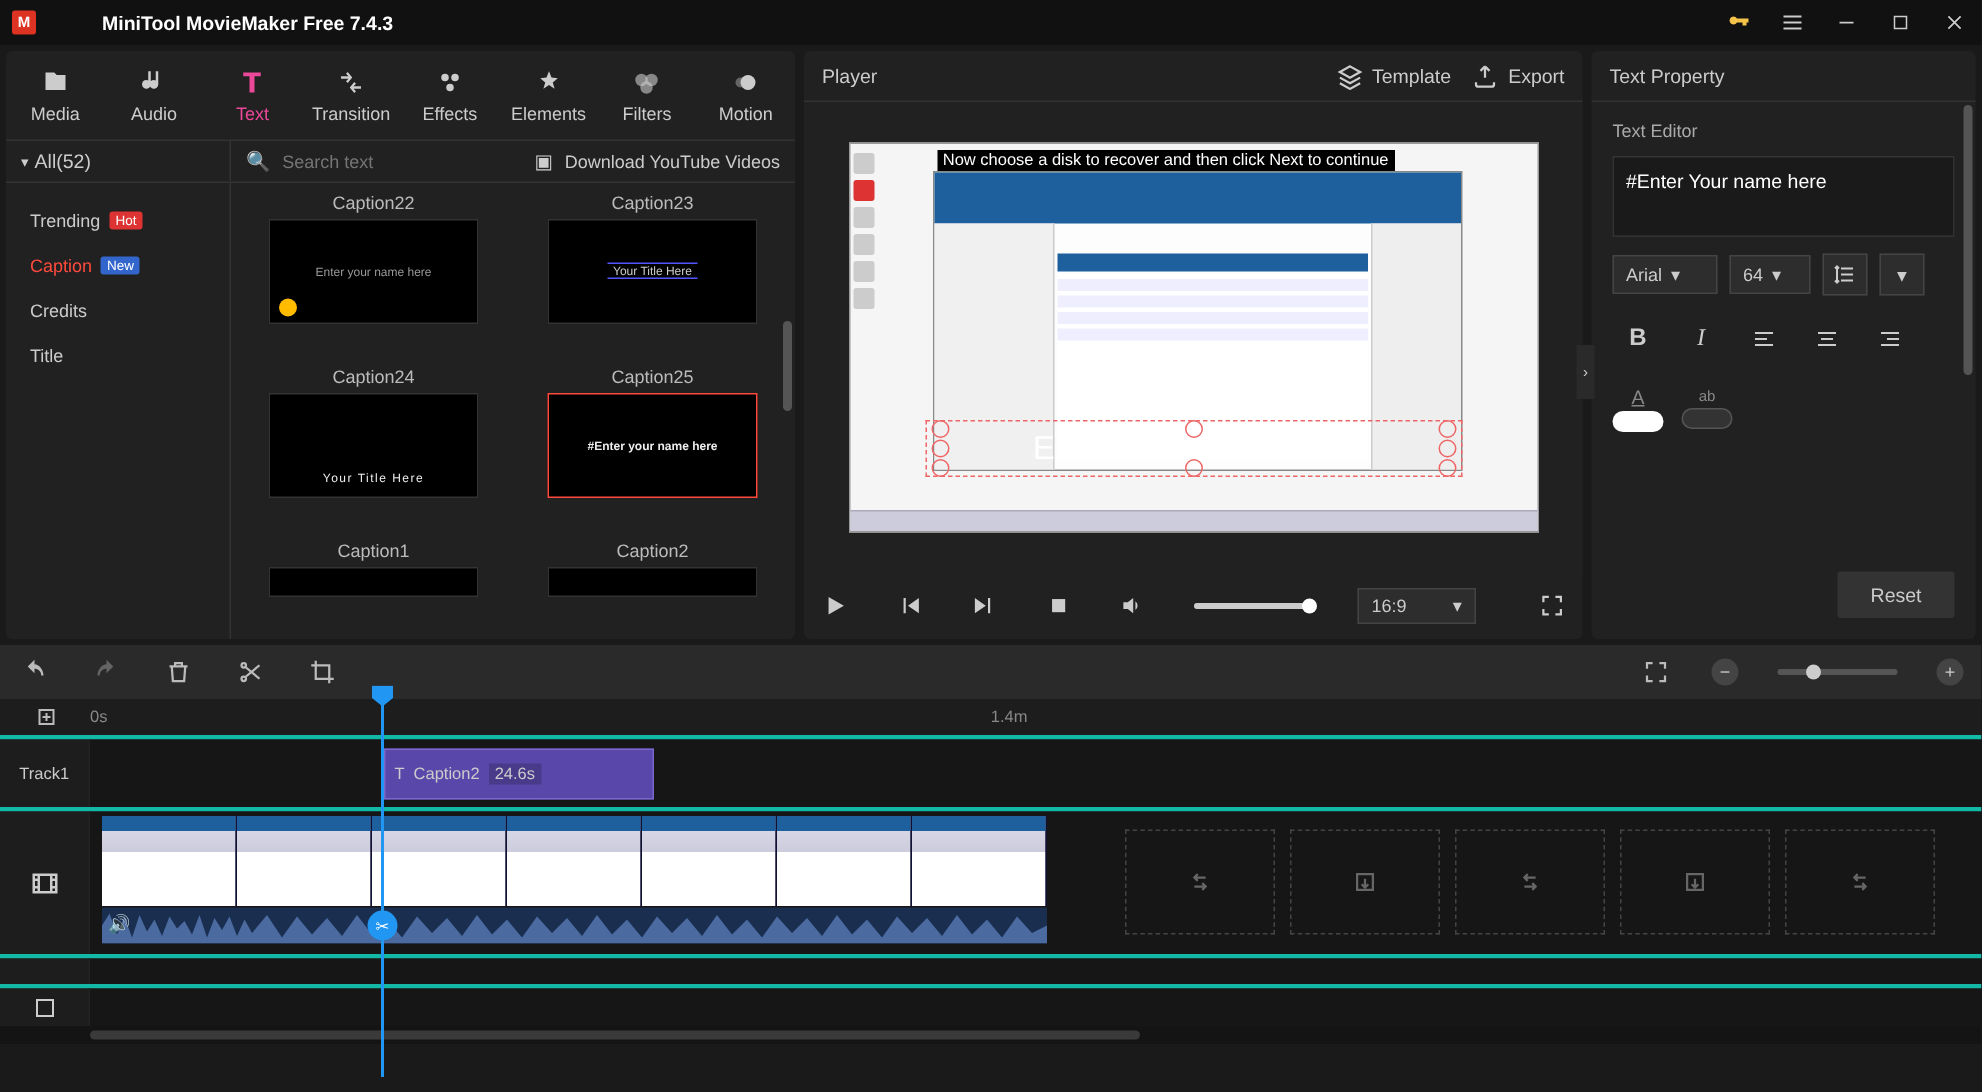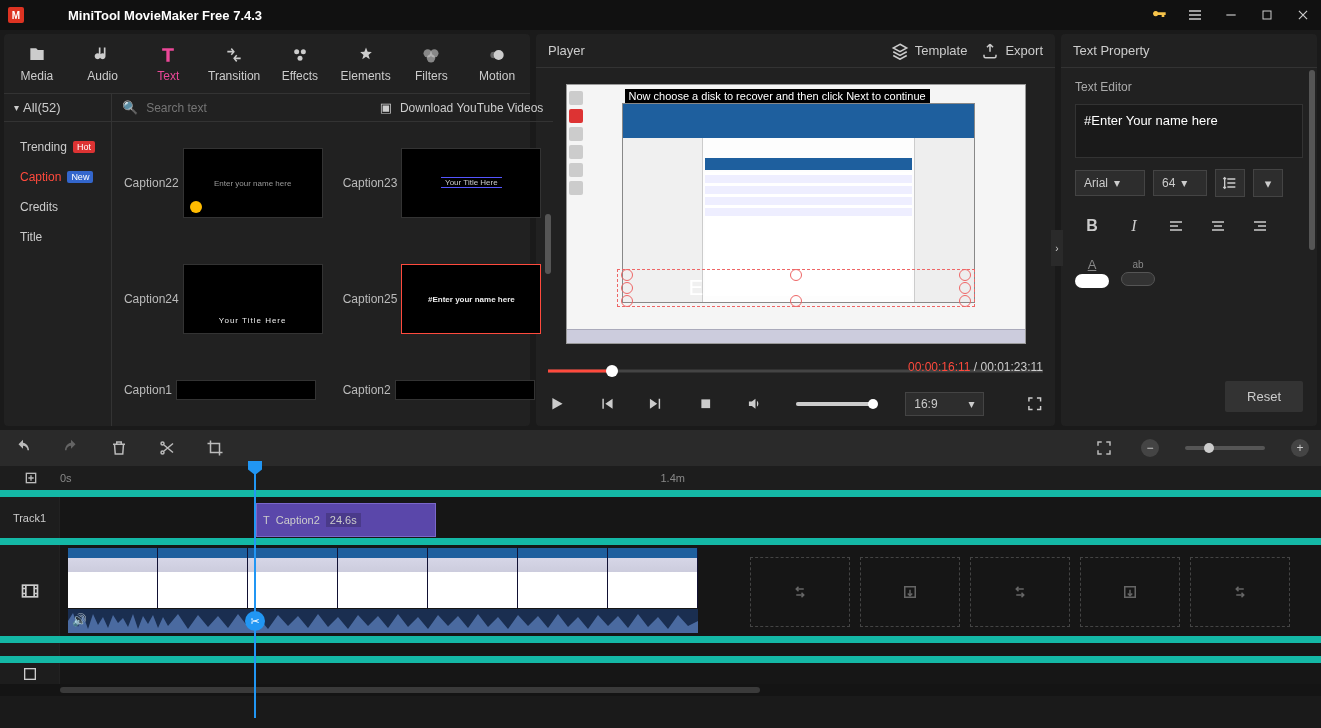--- a/index.html
+++ b/index.html
@@ -36,21 +36,21 @@
   .leftnav-item.active { color: #ff4a3d; }
   .badge { font-size: 9px; padding: 1px 4px; border-radius: 2px; color: #fff; }
   .badge.hot { background: #d33; }
   .badge.new { background: #36c; }
 
   .gallery { flex: 1; display: flex; flex-direction: column; min-height: 0; position:relative;}
   .gallery-top { display: flex; align-items: center; height: 28px; padding: 0 10px; border-bottom: 1px solid #333; gap: 8px; }
   .gallery-top input { background: transparent; border: none; color: #ccc; outline: none; flex: 1; font-size: 12px;}
   .gallery-top .ytlink { font-size: 12px; cursor: pointer; }
   .gallery-grid { flex: 1; overflow: hidden; padding: 6px 12px; display: grid; grid-template-columns: 1fr 1fr; gap: 6px 20px;}
-  .thumb { display: flex; align-items: center; gap: 4px; }
+  .thumb { display: flex; flex-direction: column; align-items: center; gap: 4px; }
   .thumb .label { font-size: 12px; color: #bbb; order: -1;}
   .thumb .box { width: 140px; height: 70px; background: #000; border: 1px solid #333; display:flex; align-items:center; justify-content:center; color:#999; font-size:8px; text-align:center; position:relative;}
   .thumb.selected .box { border: 1px solid #ff4a3d; }
   .gallery-scroll-track{ position:absolute; right:2px; top:30px; bottom:4px; width:6px; }
   .gallery-scroll-thumb{ position:absolute; top:90px; height:60px; width:6px; background:#555; border-radius:3px;}
 
   
   .player-head { height: 34px; display: flex; align-items: center; padding: 0 12px; border-bottom: 1px solid #333; }
   .player-head .title { font-size: 13px; }
   .player-head .spacer { flex: 1; }
@@ -110,21 +110,21 @@
   .timeline-toolbar .spacer{flex:1;}
   .tt-btn{ width:22px; height:22px; display:flex; align-items:center; justify-content:center; cursor:pointer; color:#bbb;}
   .zoom-slider{ width:80px; height:4px; background:#555; position:relative; border-radius:2px;}
   .zoom-slider .knob{ position:absolute; left:30%; top:50%; width:10px; height:10px; background:#ccc; border-radius:50%; transform:translate(-50%,-50%);}
   .zoom-btn{ width:18px; height:18px; border-radius:50%; background:#444; color:#ccc; display:flex; align-items:center; justify-content:center; font-size:12px; cursor:pointer;}
 
   .ruler{ height:24px; background:#1d1d1d; display:flex; align-items:center; position:relative; padding-left:60px; font-size:11px; color:#888;}
   .ruler .add-mark{ position:absolute; left:20px;}
 
   .tracks{ background:#111; position:relative; }
-  .track-row{ display:flex; border-top:7px solid #14b8a6; height:48px;}
+  .track-row{ display:flex; border-top:3px solid #14b8a6; height:48px;}
   .track-row.vid{ height:98px;}
   .track-head{ width:60px; display:flex; align-items:center; justify-content:center; background:#1d1d1d; border-right:1px solid #222; font-size:11px;}
   .track-body{ flex:1; position:relative; background:#161616;}
   
   .playhead{ position:absolute; left:194px; top:-24px; bottom:-180px; width:2px; background:#2196f3; z-index:10;}
   .playhead-top{ position:absolute; left:-6px; top:-12px; width:14px; height:14px; background:#2196f3; clip-path:polygon(0 0,100% 0,100% 60%,50% 100%,0 60%);}
   .playhead-cut{ position:absolute; top:138px; left:-9px; width:20px; height:20px; background:#2196f3; border-radius:50%; display:flex; align-items:center; justify-content:center; color:#fff; font-size:11px;}
 
   .text-clip{ position:absolute; left:196px; top:6px; height:34px; width:180px; background:#5a47aa; border:1px solid #7a67ca; display:flex; align-items:center; padding:0 6px; gap:6px; font-size:11px;}
   .text-clip .dur{ background:#4a3a8a; padding:1px 4px;}
@@ -353,30 +353,20 @@
           <div class="handle h-tr"></div>
           <div class="handle h-bl"></div>
           <div class="handle h-br"></div>
           <div class="handle h-ml"></div>
           <div class="handle h-mr"></div>
           <div class="handle h-tc"></div>
           <div class="handle h-bc"></div>
         </div>
       </div>
     </div>
-    <div class="scrubber">
-      <div class="scrub-bg"></div>
-        <div class="scrub-fill"></div>
-        <div class="scrub-knob"></div>
-      <div class="scrub-times">
-        <span class="scrub-cur">00:00:16:11</span>
-        <span> / </span>
-        <span>00:01:23:11</span>
-      </div>
-    </div>
     <div class="player-controls">
       <div class="ctl">
           <svg viewBox="0 0 24 24" fill="currentColor">
             <path d="M6 4l14 8-14 8z"></path>
           </svg>
         </div>
       <div class="ctl">
           <svg viewBox="0 0 24 24" fill="currentColor">
             <path d="M6 5h2v14H6zM20 5v14l-10-7z"></path>
           </svg>

